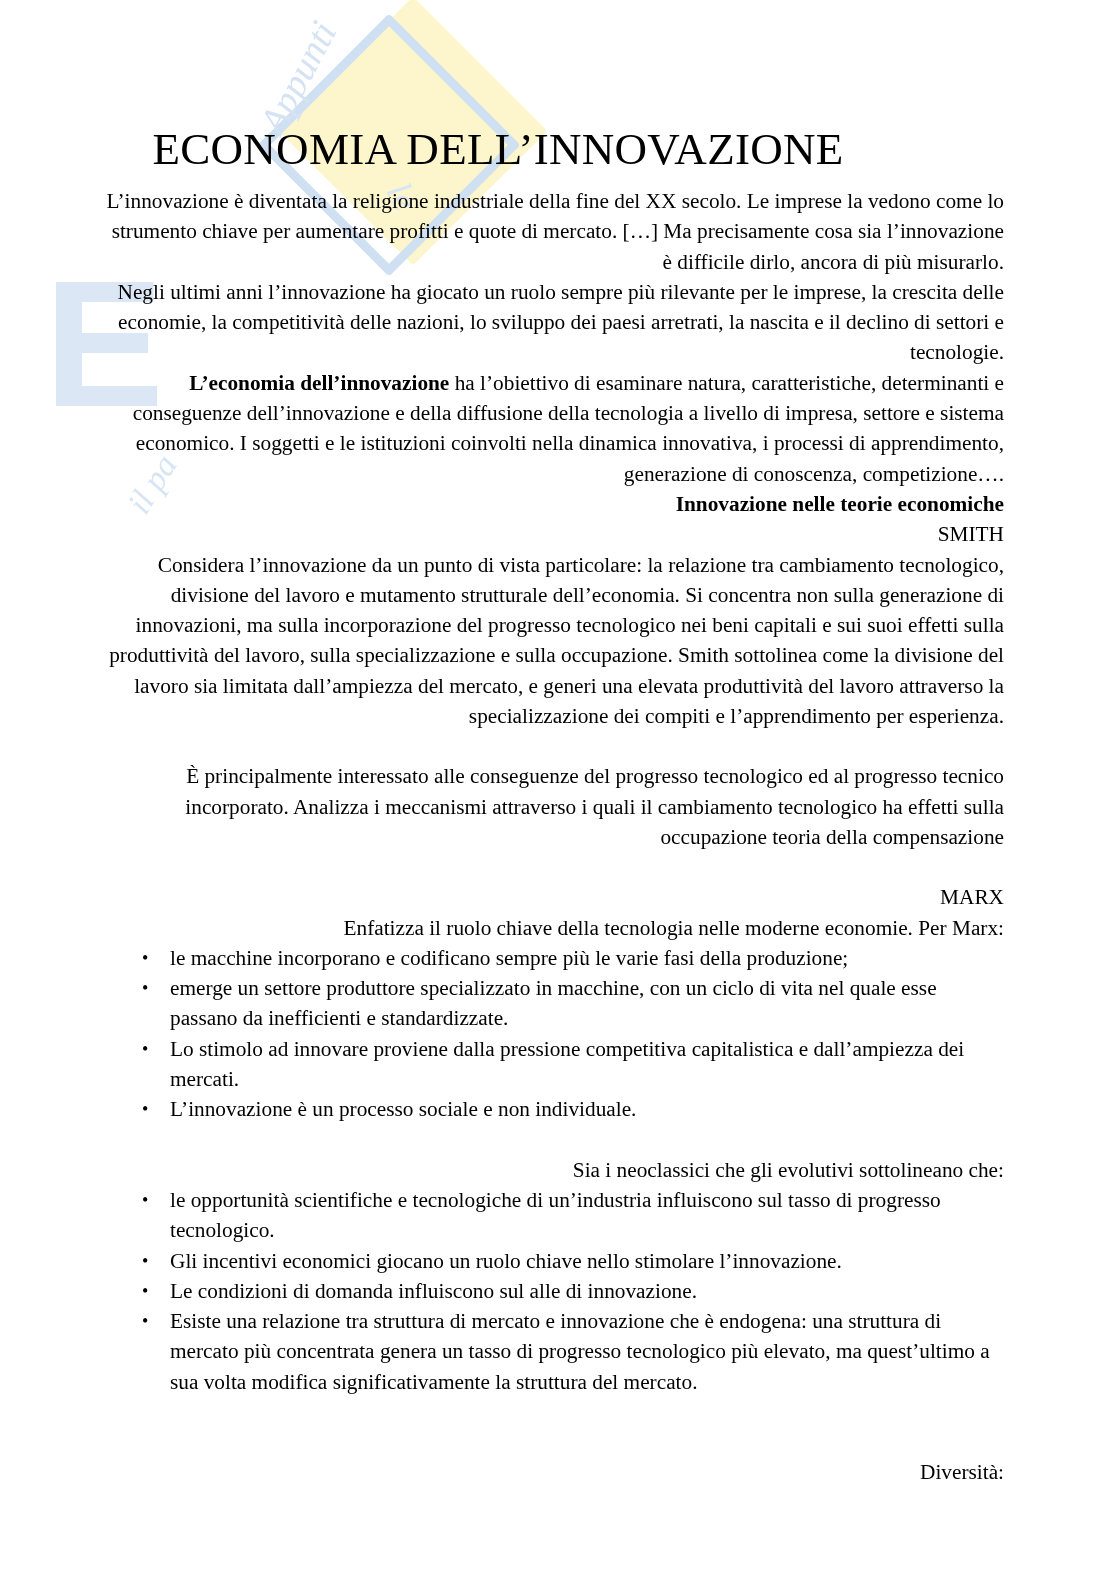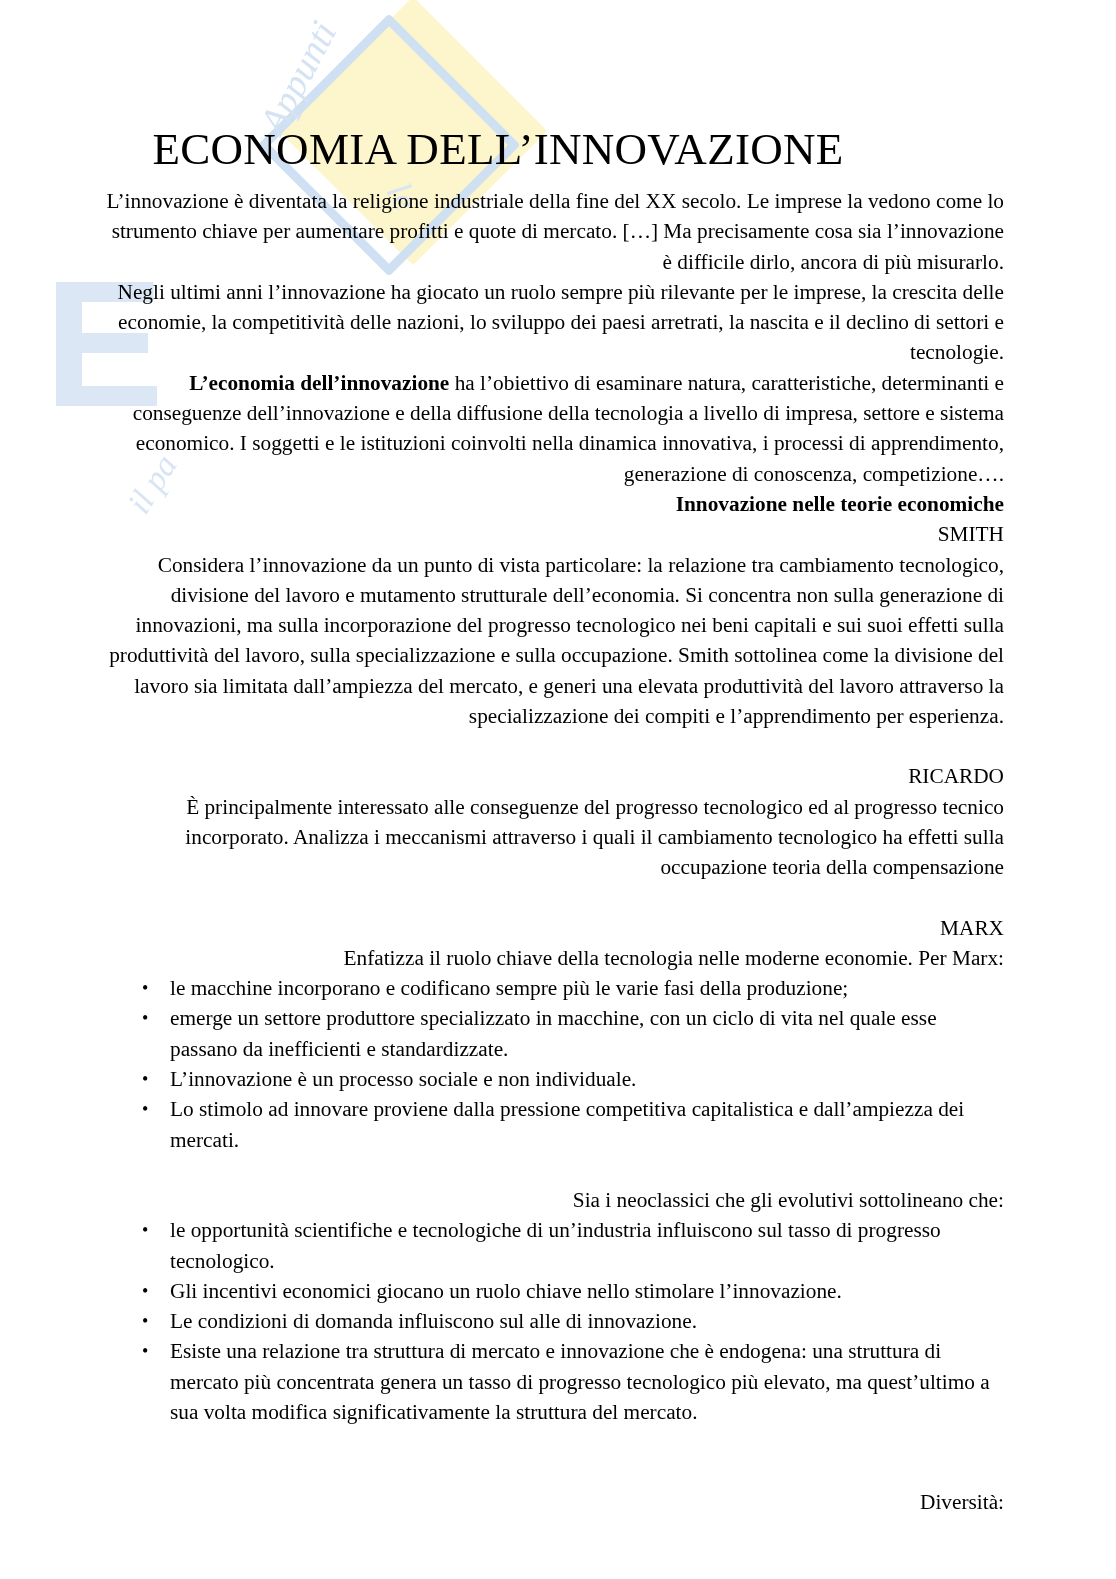--- a/index.html
+++ b/index.html
@@ -184,33 +184,32 @@
 
       <p><b>L’economia dell’innovazione</b><span> ha l’obiettivo di esaminare natura, caratteristiche, determinanti e conseguenze dell’innovazione e della diffusione della tecnologia a livello di impresa, settore e sistema economico. I soggetti e le istituzioni coinvolti nella dinamica innovativa, i processi di apprendimento, generazione di conoscenza, competizione….</span></p>
 
       <p class="section-heading">Innovazione nelle teorie economiche</p>
 
       <p class="author">SMITH</p>
       <p>Considera l’innovazione da un punto di vista particolare: la relazione tra cambiamento tecnologico, divisione del lavoro e mutamento strutturale dell’economia. Si concentra non sulla generazione di innovazioni, ma sulla incorporazione del progresso tecnologico nei beni capitali e sui suoi effetti sulla produttività del lavoro, sulla specializzazione e sulla occupazione. Smith sottolinea come la divisione del lavoro sia limitata dall’ampiezza del mercato, e generi una elevata produttività del lavoro attraverso la specializzazione dei compiti e l’apprendimento per esperienza.</p>
 
       <div class="spacer"></div>
 
-      <p class="author">RICARDO</p>
       <p>È principalmente interessato alle conseguenze del progresso tecnologico ed al progresso tecnico incorporato. Analizza i meccanismi attraverso i quali il cambiamento tecnologico ha effetti sulla occupazione  teoria della compensazione</p>
 
       <div class="spacer"></div>
 
       <p class="author">MARX</p>
       <p>Enfatizza il ruolo chiave della tecnologia nelle moderne economie. Per Marx:</p>
 
       <ul class="bullets">
         <li>le macchine incorporano e codificano sempre più le varie fasi della produzione;</li>
         <li>emerge un settore produttore specializzato in macchine, con un ciclo di vita nel quale esse passano da inefficienti e standardizzate.</li>
+        <li>Lo stimolo ad innovare proviene dalla pressione competitiva capitalistica e dall’ampiezza dei mercati.</li>
         <li>L’innovazione è un processo sociale e non individuale.</li>
-        <li>Lo stimolo ad innovare proviene dalla pressione competitiva capitalistica e dall’ampiezza dei mercati.</li>
       </ul>
 
       <div class="spacer"></div>
 
 
       <p>Sia i neoclassici che gli evolutivi sottolineano che:</p>
 
       <ul class="bullets">
         <li>le opportunità scientifiche e tecnologiche di un’industria influiscono sul tasso di progresso tecnologico.</li>
         <li>Gli incentivi economici giocano un ruolo chiave nello stimolare l’innovazione.</li>

